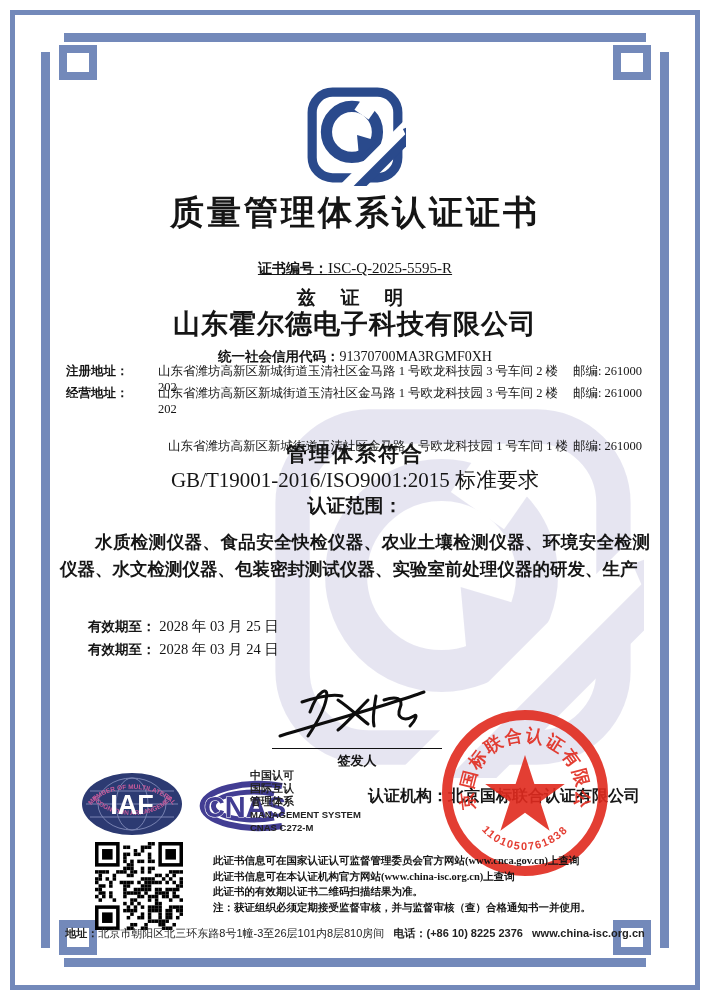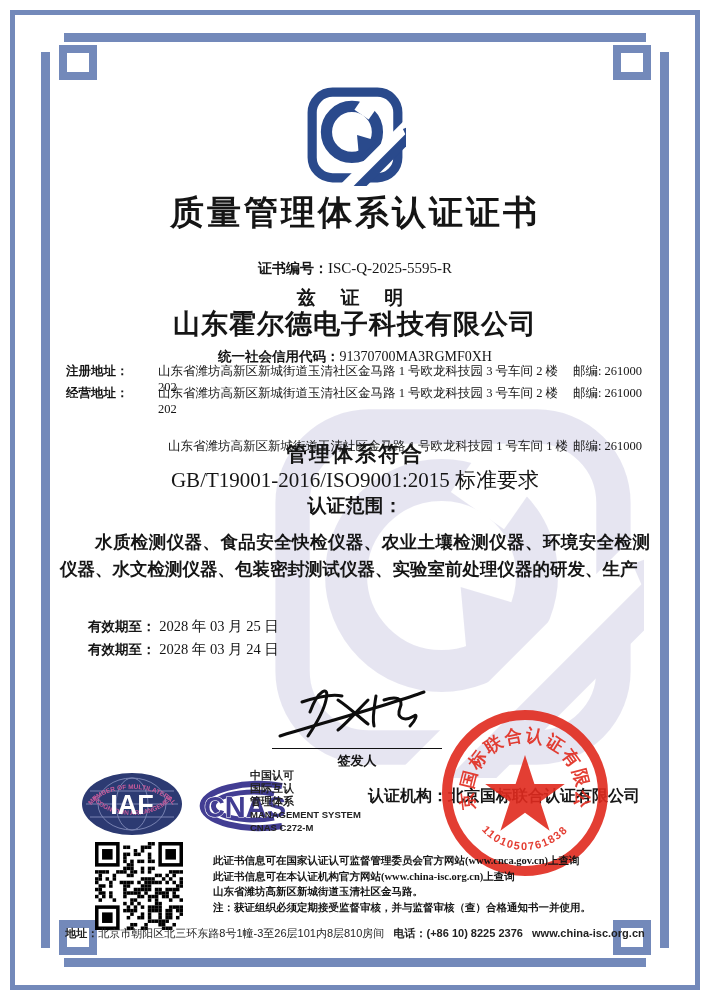--- a/index.html
+++ b/index.html
@@ -7,21 +7,21 @@
         font-family:"Liberation Serif","DejaVu Serif",serif;color:#151515;}
   .abs{position:absolute;}
   .ctr{left:0;right:0;text-align:center;}
   
   #frame{position:absolute;left:0;top:0;pointer-events:none;}
   
   .watermark{position:absolute;left:262px;top:396px;width:382px;height:382px;color:#7b76b5;opacity:.18;}
   .logo{position:absolute;left:304px;top:84px;width:102px;height:102px;color:#2a4a8c;}
   svg.glyph{overflow:visible;display:block;width:100%;height:100%;}
   .title{top:190px;font-size:34px;font-weight:bold;letter-spacing:3px;}
-  .certno{top:260px;font-size:15px;}
+  .certno{top:260px;font-size:15px;text-decoration:underline;}
   .hereby{top:285px;font-size:19px;font-weight:bold;letter-spacing:10px;}
   .company{top:306px;font-size:27px;font-weight:bold;letter-spacing:1px;}
   .credit{top:348px;font-size:14px;}
   .credit b{font-family:"Liberation Sans",sans-serif;font-size:13.5px;}
   .addr-row{position:absolute;left:62px;width:586px;height:20px;font-size:12.5px;}
   .addr-row .lab{position:absolute;left:4px;font-weight:bold;font-family:"Liberation Sans",sans-serif;font-size:12.5px;}
   .addr-row .txt{position:absolute;left:96px;width:420px;}
   .addr-row.center .txt{text-align:center;}
   .addr-row .post{position:absolute;right:6px;}
   .sys{top:440px;font-size:21px;font-weight:bold;letter-spacing:2px;}
@@ -416,21 +416,21 @@
       <rect x="2" y="2" width="3" height="3"></rect>
       <rect x="18.5" y="0.5" width="6" height="6" fill="none" stroke="#000"></rect>
       <rect x="20" y="2" width="3" height="3"></rect>
       <rect x="0.5" y="18.5" width="6" height="6" fill="none" stroke="#000"></rect>
       <rect x="2" y="20" width="3" height="3"></rect>
     </svg>
 
   <div class="notes">
     <div>此证书信息可在国家认证认可监督管理委员会官方网站(www.cnca.gov.cn)上查询</div>
     <div>此证书信息可在本认证机构官方网站(www.china-isc.org.cn)上查询</div>
-    <div>山东省潍坊高新区新城街道玉清社区金马路。</div>
+    <div>此证书的有效期以证书二维码扫描结果为准。</div>
     <div>注：获证组织必须定期接受监督审核，并与监督审核（查）合格通知书一并使用。</div>
   </div>
 
   <div class="footer">
     <b>地址：</b><span>北京市朝阳区北三环东路8号1幢-3至26层101内8层810房间</span>&nbsp;&nbsp;
     <b>电话：</b><b>(+86 10) 8225 2376</b>&nbsp;&nbsp;
     <b>www.china-isc.org.cn</b>
   </div>
 
 </div>

